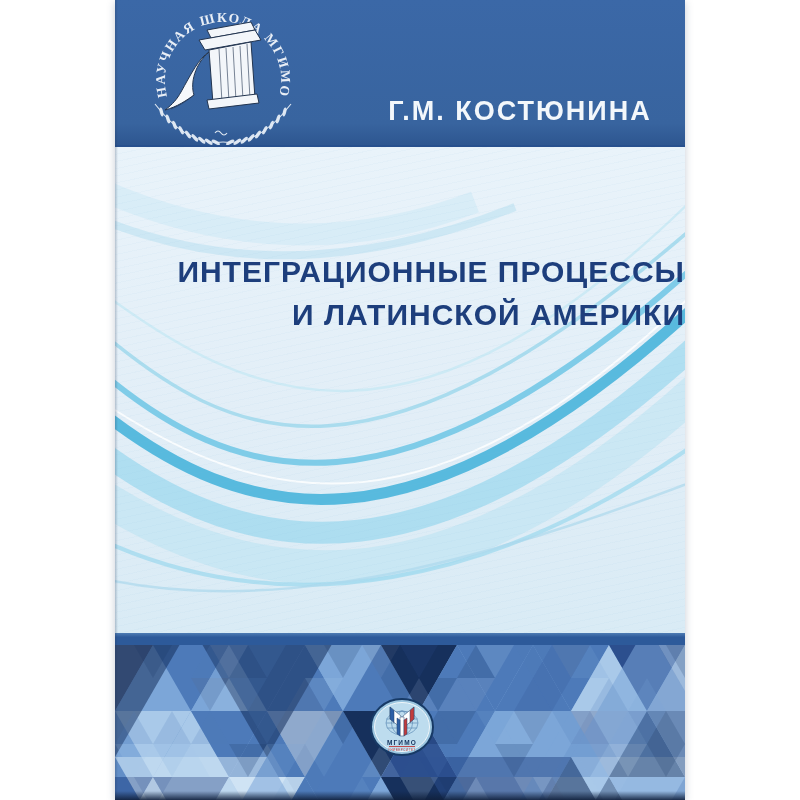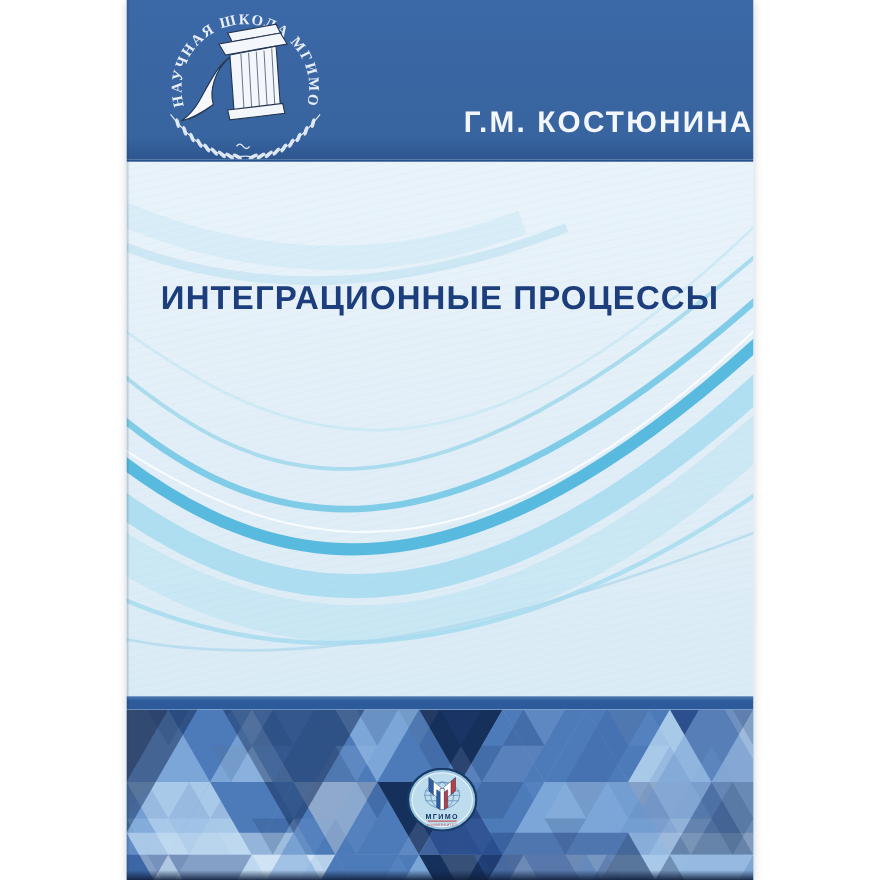--- a/index.html
+++ b/index.html
@@ -6,30 +6,30 @@
   .stage{position:relative;width:800px;height:800px;background:#ffffff;overflow:hidden;
          font-family:"Liberation Sans", sans-serif;}
   .book{position:absolute;left:115px;top:0;width:570px;height:800px;overflow:hidden;
         box-shadow:0 2px 8px rgba(40,60,90,.25);background:#e8f3fa;}
   .book::before{content:"";position:absolute;left:0;top:0;bottom:0;width:3px;
         background:linear-gradient(to right,rgba(30,50,80,.25),rgba(30,50,80,0));z-index:9;}
   
   .band-top{position:absolute;left:0;top:0;width:570px;height:145px;
         background:linear-gradient(180deg,#3b68a7 0%,#38649f 85%,#2d5690 100%);}
   .band-top svg{position:absolute;left:0;top:0;}
-  .author{position:absolute;left:240px;top:96px;width:330px;text-align:right;
+  .author{position:absolute;left:240px;top:96px;width:330px;text-align:center;
         color:#f3f7fb;font-size:27px;font-weight:bold;letter-spacing:2px;white-space:nowrap;}
   
   .band-light{position:absolute;left:0;top:145px;width:570px;height:488px;
         background:linear-gradient(180deg,#e9f3fa 0%,#e2eef7 55%,#d9ebf5 100%);
         border-top:2px solid #27508e;}
   .band-light .hatch{position:absolute;inset:0;opacity:.5;
         background:repeating-linear-gradient(-12deg,rgba(130,185,220,.10) 0 1px,rgba(255,255,255,0) 1px 7px);}
   .waves{position:absolute;left:0;top:0;}
-  .title{position:absolute;left:0;top:103px;width:570px;text-align:center;
+  .title{position:absolute;left:0;top:103px;width:570px;text-align:right;
         color:#1d3e7c;font-weight:bold;font-size:30px;line-height:43px;letter-spacing:1px;}
   .title div{white-space:nowrap;}
   
   .stripe{position:absolute;left:0;top:633px;width:570px;height:12px;
         background:linear-gradient(180deg,#4e7cb4 0%,#2d5a9a 35%,#2d5a9a 100%);}
   .band-pattern{position:absolute;left:0;top:645px;width:570px;height:155px;background:#7ca6d8;overflow:hidden;}
   .band-pattern .fade{position:absolute;left:0;bottom:0;width:570px;height:9px;
         background:linear-gradient(180deg,rgba(18,37,70,0),rgba(16,32,60,.9));z-index:5;}
   .univ-logo{position:absolute;left:255px;top:53px;z-index:6;}
 </style>
@@ -102,20 +102,21 @@
         <path d="M-20,260 C130,380 300,420 590,150" stroke="#58bade" stroke-width="11"></path>
         <path d="M-20,300 C140,420 320,440 590,190" stroke="#8ed4ec" stroke-width="22" opacity="0.6"></path>
         <path d="M-20,345 C150,455 340,465 590,235" stroke="#b5e2f2" stroke-width="34" opacity="0.5"></path>
         <path d="M-20,390 C170,480 380,440 590,290" stroke="#9bd8ee" stroke-width="4" opacity="0.7"></path>
         <path d="M-20,430 C180,478 420,395 590,330" stroke="#add9ec" stroke-width="2.5" opacity="0.7"></path>
         <path d="M-20,250 C150,365 320,400 590,135" stroke="#ffffff" stroke-width="2" opacity="0.8"></path>
       </svg>
       <div class="hatch"></div>
       <div class="title">
         <div>ИНТЕГРАЦИОННЫЕ ПРОЦЕССЫ</div>
+        <div>И ЛАТИНСКОЙ АМЕРИКИ</div>
       </div>
     </div>
 
     <div class="stripe"></div>
     <div class="band-pattern">
       <svg id="mosaic" width="570" height="155" viewBox="0 0 570 155">
           <polygon points="-76,66 0,66 -38,0" fill="#2c4f8e"></polygon>
           <polygon points="-38,0 38,0 0,66" fill="#56688c"></polygon>
           <polygon points="0,66 76,66 38,0" fill="#7ca6d8"></polygon>
           <polygon points="38,0 114,0 76,66" fill="#4d7ab9"></polygon>

